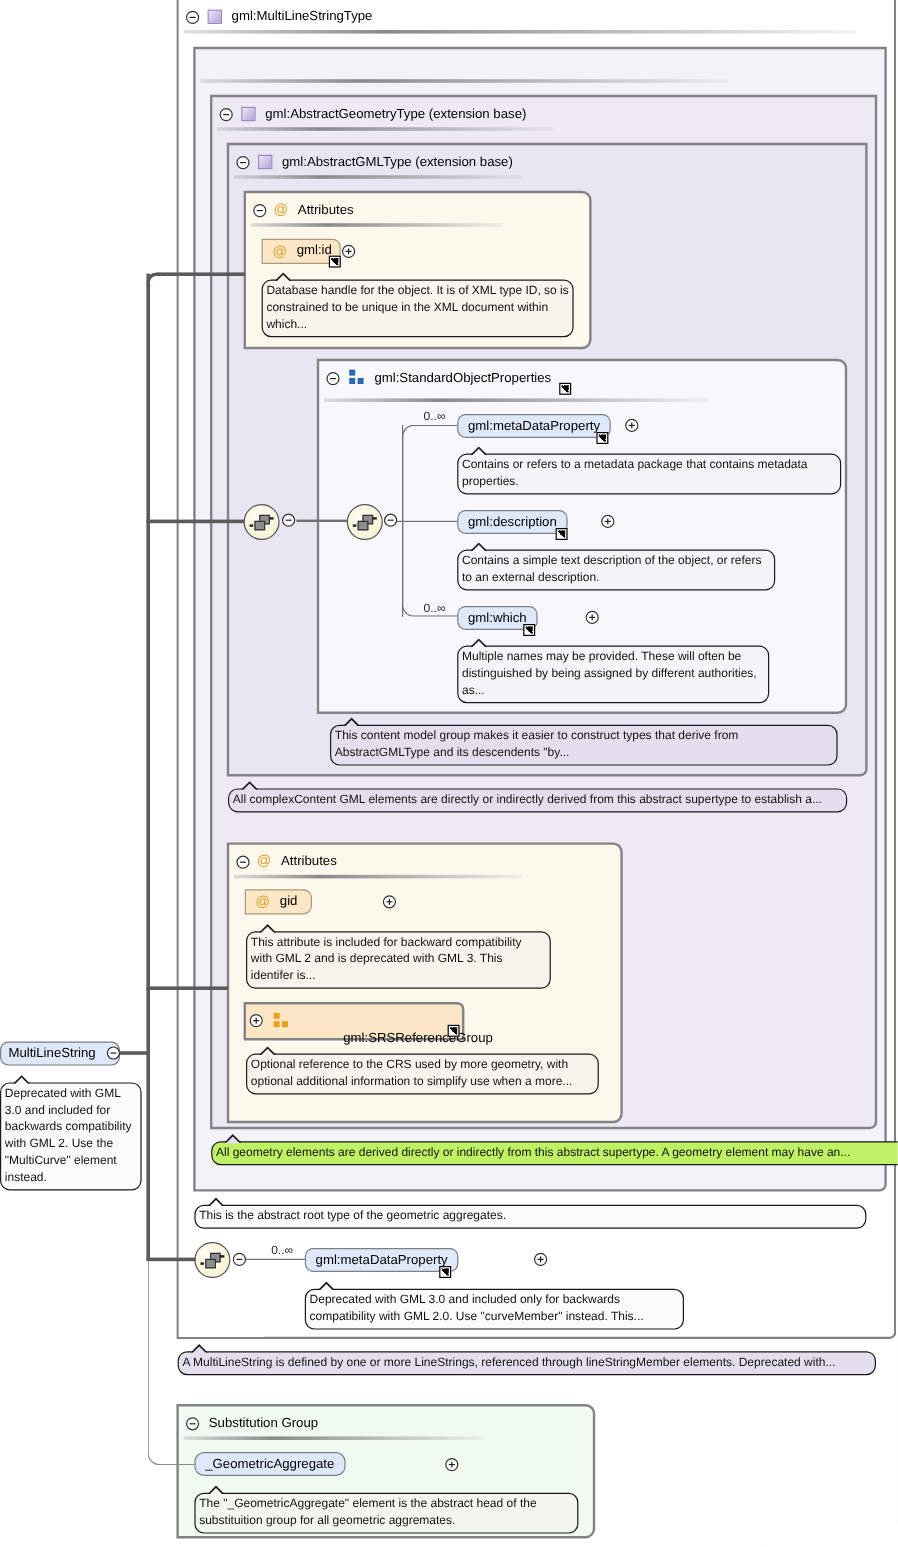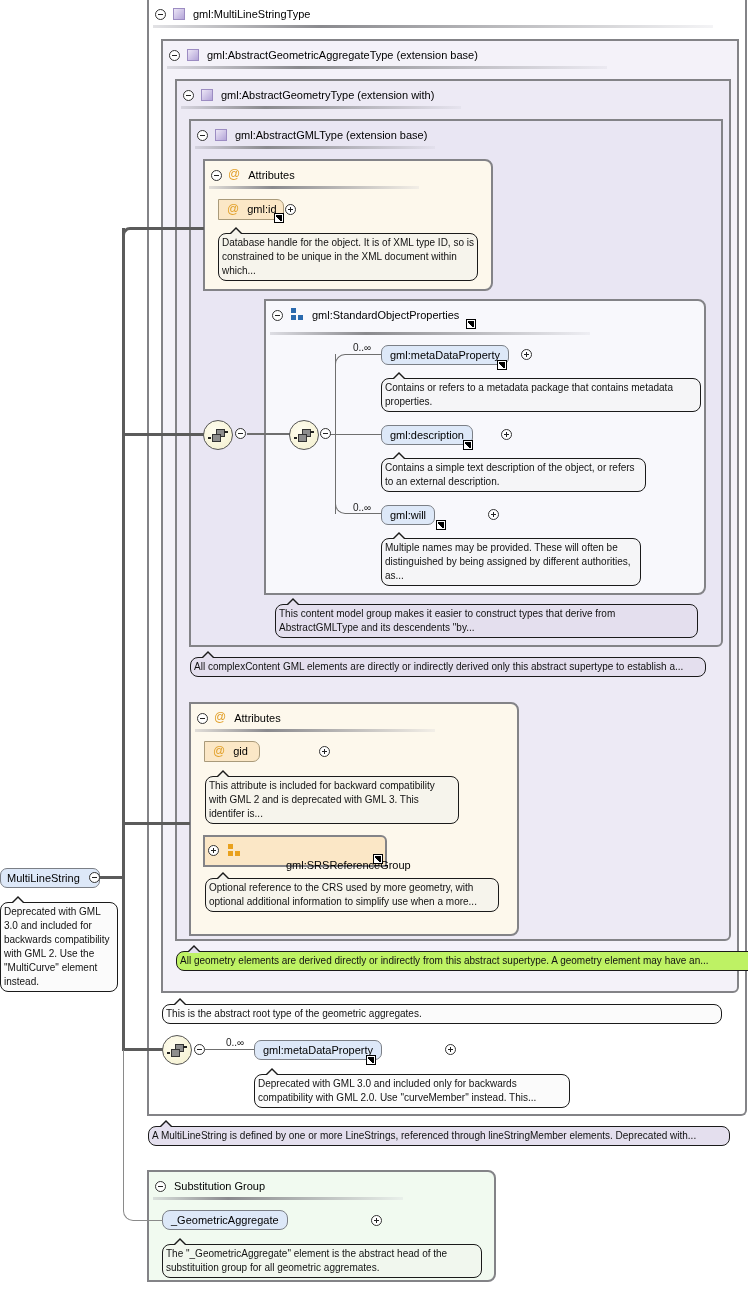--- a/index.html
+++ b/index.html
@@ -45,34 +45,29 @@
   <div class="hdr">
     <span class="minus"></span>
     <span class="typeicon"></span>
     <span class="lbl">gml:MultiLineStringType</span>
   </div>
   <div class="sep" style="top:25px;width:560px;"></div>
 </div>
 
 
 <div class="box" style="left:161px;top:39px;width:578px;height:954px;background:#f4f2f9;">
+  <div class="sep" style="top:25px;width:440px;"></div>
+</div>
+
+
+<div class="box" style="left:175px;top:79px;width:556px;height:862px;background:#edeaf5;">
   <div class="hdr">
     <span class="minus"></span>
     <span class="typeicon"></span>
-    <span class="lbl">gml:AbstractGeometricAggregateType (extension base)</span>
-  </div>
-  <div class="sep" style="top:25px;width:440px;"></div>
-</div>
-
-
-<div class="box" style="left:175px;top:79px;width:556px;height:862px;background:#edeaf5;">
-  <div class="hdr">
-    <span class="minus"></span>
-    <span class="typeicon"></span>
-    <span class="lbl">gml:AbstractGeometryType (extension with)</span>
+    <span class="lbl">gml:AbstractGeometryType (extension base)</span>
   </div>
   <div class="sep" style="top:25px;width:280px;"></div>
 </div>
 
 
 <div class="box" style="left:189px;top:119px;width:534px;height:528px;background:#e9e6f3;">
   <div class="hdr">
     <span class="minus"></span>
     <span class="typeicon"></span>
     <span class="lbl">gml:AbstractGMLType (extension base)</span>
@@ -123,21 +118,21 @@
 <span class="link" style="left:497px;top:360px;"></span>
 <span class="plus abs" style="left:507px;top:349px;"></span>
 <div class="note" style="left:381px;top:378px;width:320px;background:#f5f5f7;--bg:#f5f5f7;">Contains or refers to a metadata package that contains metadata properties.</div>
 
 <div class="elem" style="left:381px;top:425px;">gml:description</div>
 <span class="link" style="left:463px;top:440px;"></span>
 <span class="plus abs" style="left:473px;top:429px;"></span>
 <div class="note" style="left:381px;top:458px;width:265px;background:#f5f5f7;--bg:#f5f5f7;">Contains a simple text description of the object, or refers to an external description.</div>
 
 <span class="occ" style="left:353px;top:502px;">0..∞</span>
-<div class="elem" style="left:381px;top:505px;">gml:will</div>
+<div class="elem" style="left:381px;top:505px;">gml:which</div>
 <span class="link" style="left:436px;top:520px;"></span>
 <span class="plus abs" style="left:446px;top:509px;"></span>
 <div class="note" style="left:381px;top:538px;width:260px;background:#f5f5f7;--bg:#f5f5f7;">Multiple names may be provided. These will often be distinguished by being assigned by different authorities, as...</div>
 
 <div class="note" style="left:275px;top:604px;width:423px;background:#e4dfee;--bg:#e4dfee;">This content model group makes it easier to construct types that derive from AbstractGMLType and its descendents "by...</div>
 
 
 <div class="line" style="left:247px;top:433px;width:43px;height:2px;"></div>
 <div class="seq" style="left:203px;top:420px;">
     <span class="b1"></span>
@@ -147,21 +142,21 @@
   </div>
 <span class="minus abs" style="left:235px;top:428px;"></span>
 <div class="seq" style="left:289px;top:420px;">
     <span class="b1"></span>
     <span class="b2"></span>
     <span class="d1"></span>
     <span class="d2"></span>
   </div>
 <span class="minus abs" style="left:320px;top:428px;"></span>
 
-<div class="note" style="left:190px;top:657px;width:516px;background:#e4dfee;--bg:#e4dfee;">All complexContent GML elements are directly or indirectly derived only this abstract supertype to establish a...</div>
+<div class="note" style="left:190px;top:657px;width:516px;background:#e4dfee;--bg:#e4dfee;">All complexContent GML elements are directly or indirectly derived from this abstract supertype to establish a...</div>
 
 
 <div class="box" style="left:189px;top:702px;width:330px;height:234px;background:#fdf8ec;border-radius:0 8px 8px 0;">
   <div class="hdr">
     <span class="minus"></span>
     <span class="at">@</span>
     <span class="lbl">Attributes</span>
   </div>
   <div class="sep" style="top:25px;width:240px;"></div>
 </div>

